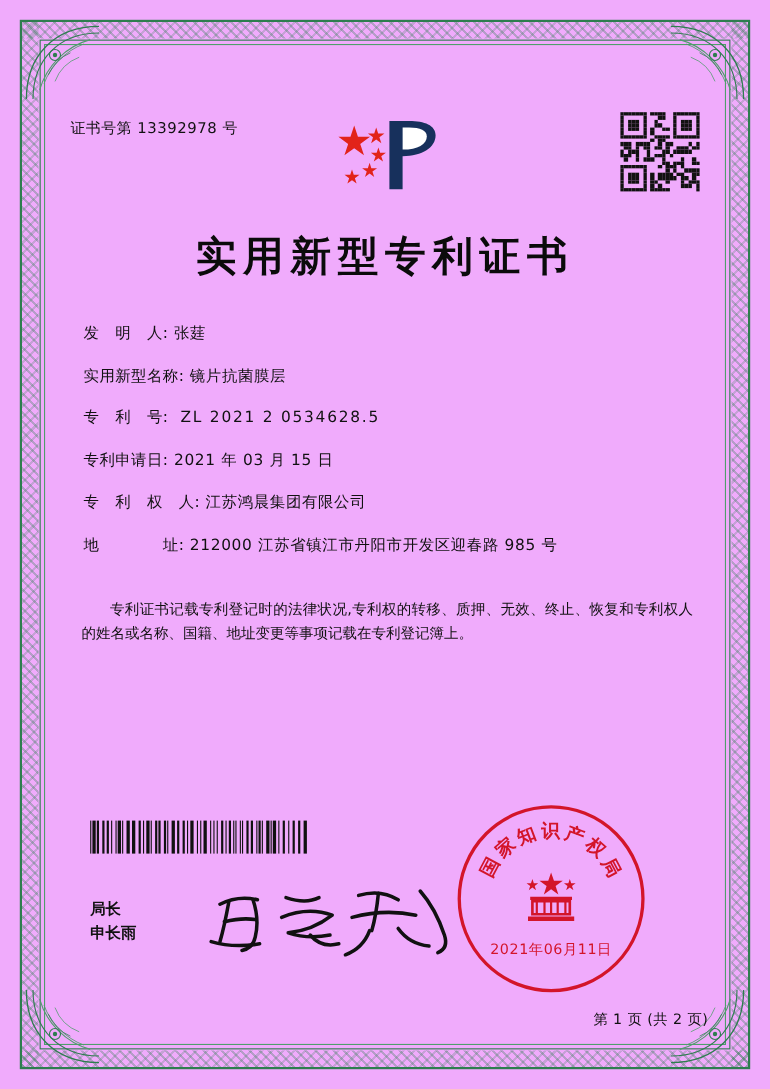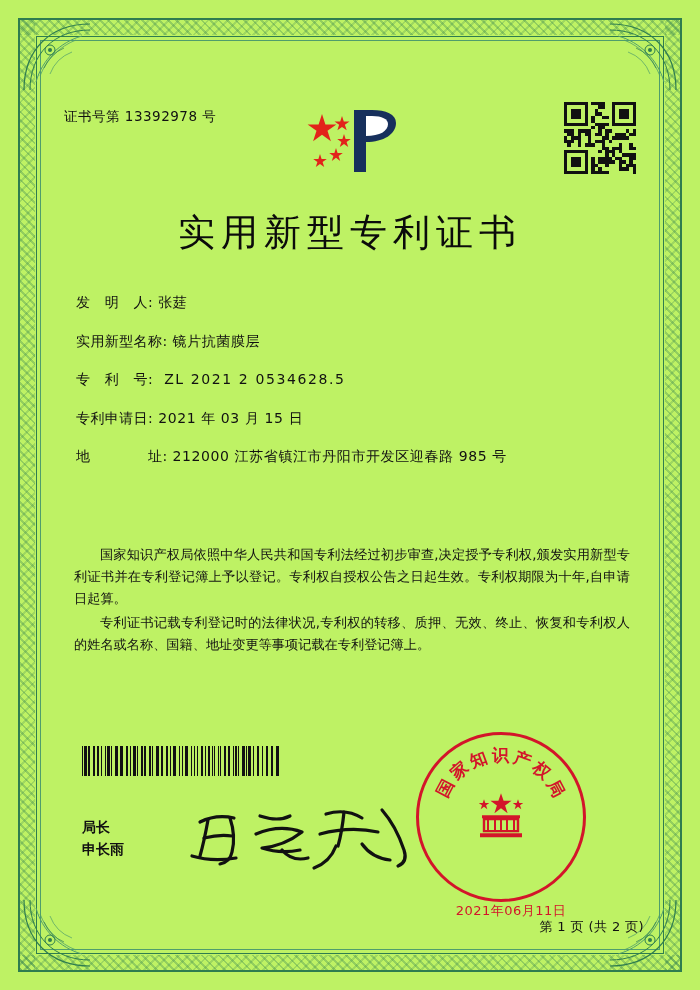--- a/index.html
+++ b/index.html
@@ -11,21 +11,21 @@
     height: 990px;
     background: #fdfdfb;
     font-family: "DejaVu Sans", "Liberation Sans", sans-serif;
     overflow: hidden;
   }
 
   .page {
     position: relative;
     width: 700px;
     height: 990px;
-    background: #bef264;
+    background: #f0abfc;
   }
 
   
   .border-outer {
     position: absolute;
     left: 18px; top: 18px;
     width: 664px; height: 954px;
     border: 2px solid #2e7d4f;
     box-sizing: border-box;
   }
@@ -106,21 +106,21 @@
   }
   .qr-grid i { background: transparent; }
   .qr-grid i.on { background: #111; }
 
   .title {
     position: absolute;
     left: 0; top: 152px;
     width: 588px;
     text-align: center;
     font-size: 37px;
-    font-weight: normal;
+    font-weight: bold;
     letter-spacing: 6px;
     color: #0b0b0b;
     font-family: "DejaVu Sans", "Liberation Sans", sans-serif;
   }
 
   .fields {
     position: absolute;
     left: 20px; top: 238px;
     width: 560px;
   }
@@ -192,27 +192,26 @@
   .seal-text-char {
     position: absolute;
     color: #d3152a;
     font-size: 17px;
     font-weight: bold;
     transform-origin: center center;
     white-space: nowrap;
   }
   .seal-date {
     position: absolute;
-    left: 10px; top: 122px;
+    left: 0; top: 122px;
     width: 170px;
     text-align: center;
     color: #d3152a;
     font-size: 13px;
     letter-spacing: 0.5px;
-    margin-top: 48px;
   }
 
   
   .sig-labels {
     position: absolute;
     left: 26px; top: 760px;
     font-size: 14px;
     font-weight: bold;
     color: #111;
     line-height: 22px;
@@ -773,27 +772,30 @@
       </div>
       <div class="field-row">
         <span class="field-label">专　利　号:</span>
         <span class="field-value mono-sp">ZL 2021 2 0534628.5</span>
       </div>
       <div class="field-row">
         <span class="field-label">专利申请日:</span>
         <span class="field-value">2021 年 03 月 15 日</span>
       </div>
       <div class="field-row">
+        <span class="field-label">专　利　权　人:</span>
+        <span class="field-value">江苏鸿晨集团有限公司</span>
+      </div>
+      <div class="field-row">
         <span class="field-label">地　　　　址:</span>
         <span class="field-value">212000 江苏省镇江市丹阳市开发区迎春路 985 号</span>
       </div>
     </div>
 
     <div class="paragraphs">
-      <p>国家知识产权局依照中华人民共和国专利法经过初步审查,决定授予专利权,颁发实用新型专利证书并在专利登记簿上予以登记。专利权自授权公告之日起生效。专利权期限为十年,自申请日起算。</p>
       <p>专利证书记载专利登记时的法律状况,专利权的转移、质押、无效、终止、恢复和专利权人的姓名或名称、国籍、地址变更等事项记载在专利登记簿上。</p>
     </div>
 
     <div class="barcode" id="barcode">
         <span style="width: 1px; margin-right: 1px;"></span>
         <span style="width: 3px; margin-right: 1px;"></span>
         <span style="width: 2px; margin-right: 3px;"></span>
         <span style="width: 2px; margin-right: 2px;"></span>
         <span style="width: 2px; margin-right: 2px;"></span>
         <span style="width: 1px; margin-right: 3px;"></span>

